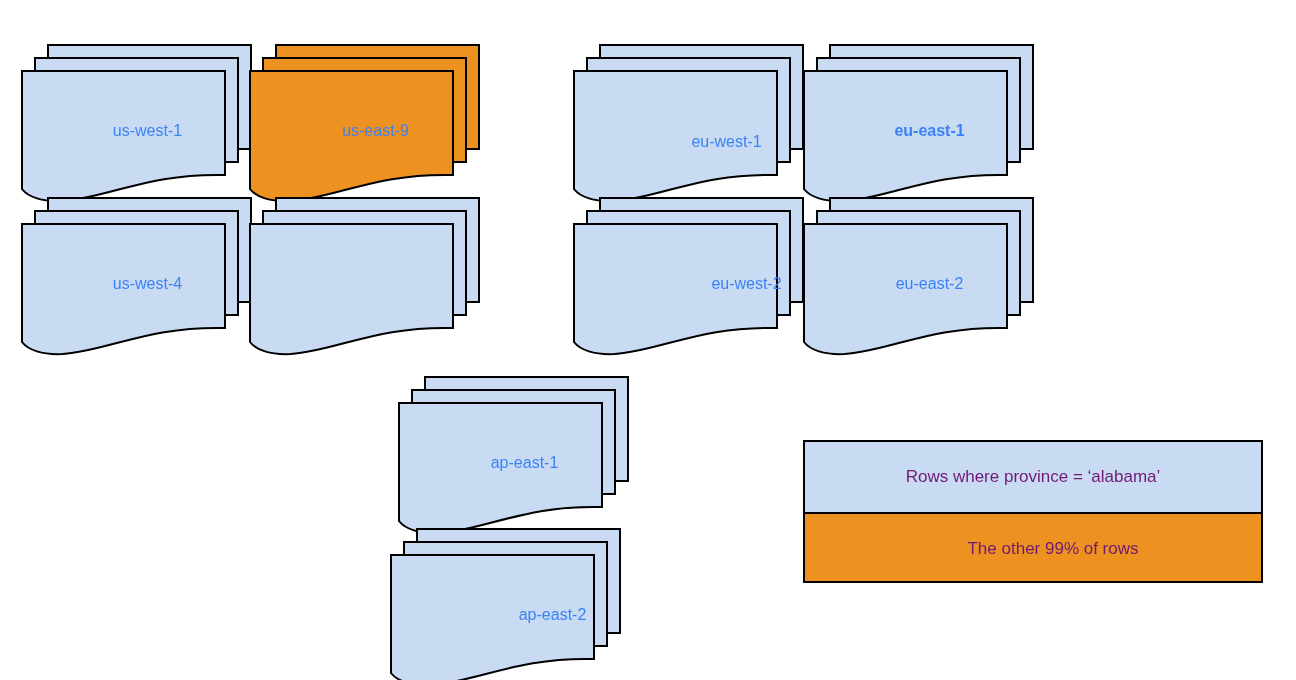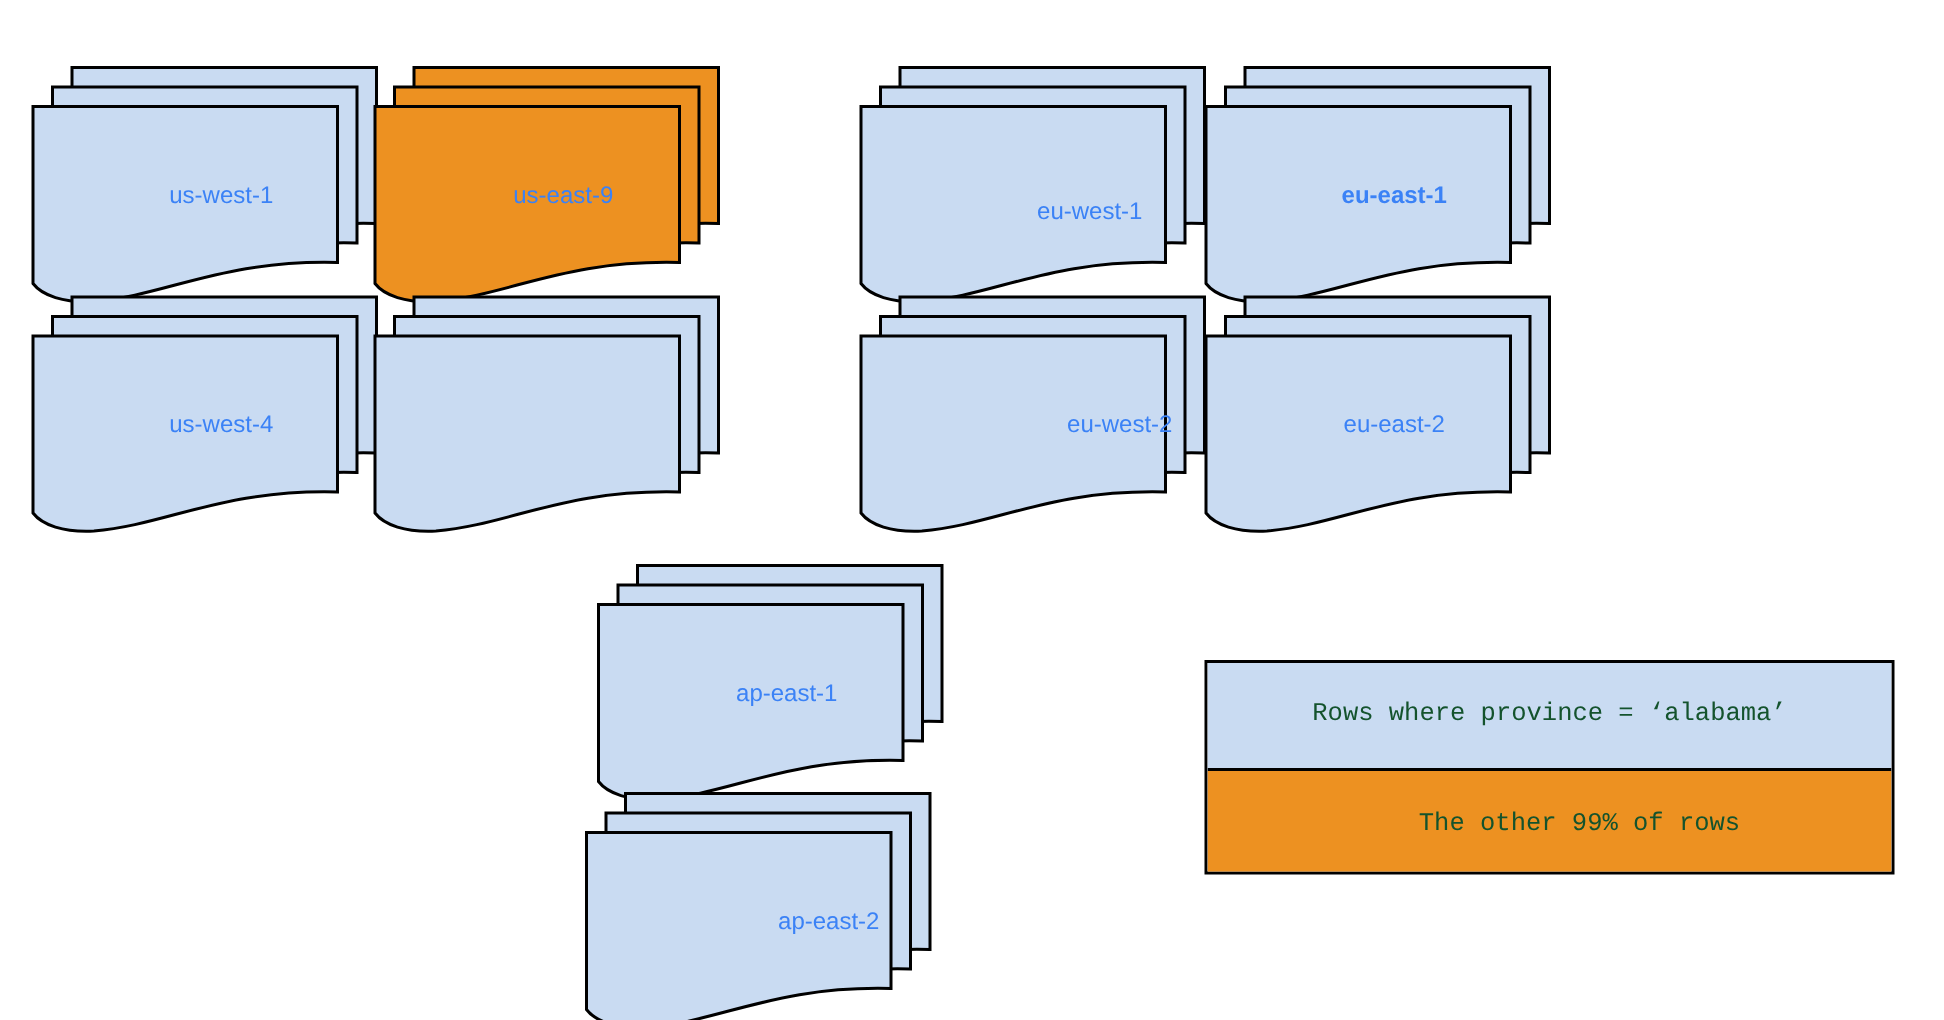--- a/index.html
+++ b/index.html
@@ -38,23 +38,23 @@
     position: absolute;
     box-sizing: border-box;
     border: 2px solid #000000;
     overflow: hidden;
   }
   .legend-row {
     box-sizing: border-box;
     display: flex;
     align-items: center;
     justify-content: center;
-    font-family: Liberation Mono, monospace;
+    font-family: Liberation Sans, sans-serif;
     font-size: 17px;
-    color: #14532d;
+    color: #701a75;
   }
   .legend-row.top {
     border-bottom: 2px solid #000000;
   }
 </style>
 </head>
 <body>
 
 <div id="canvas">
 

